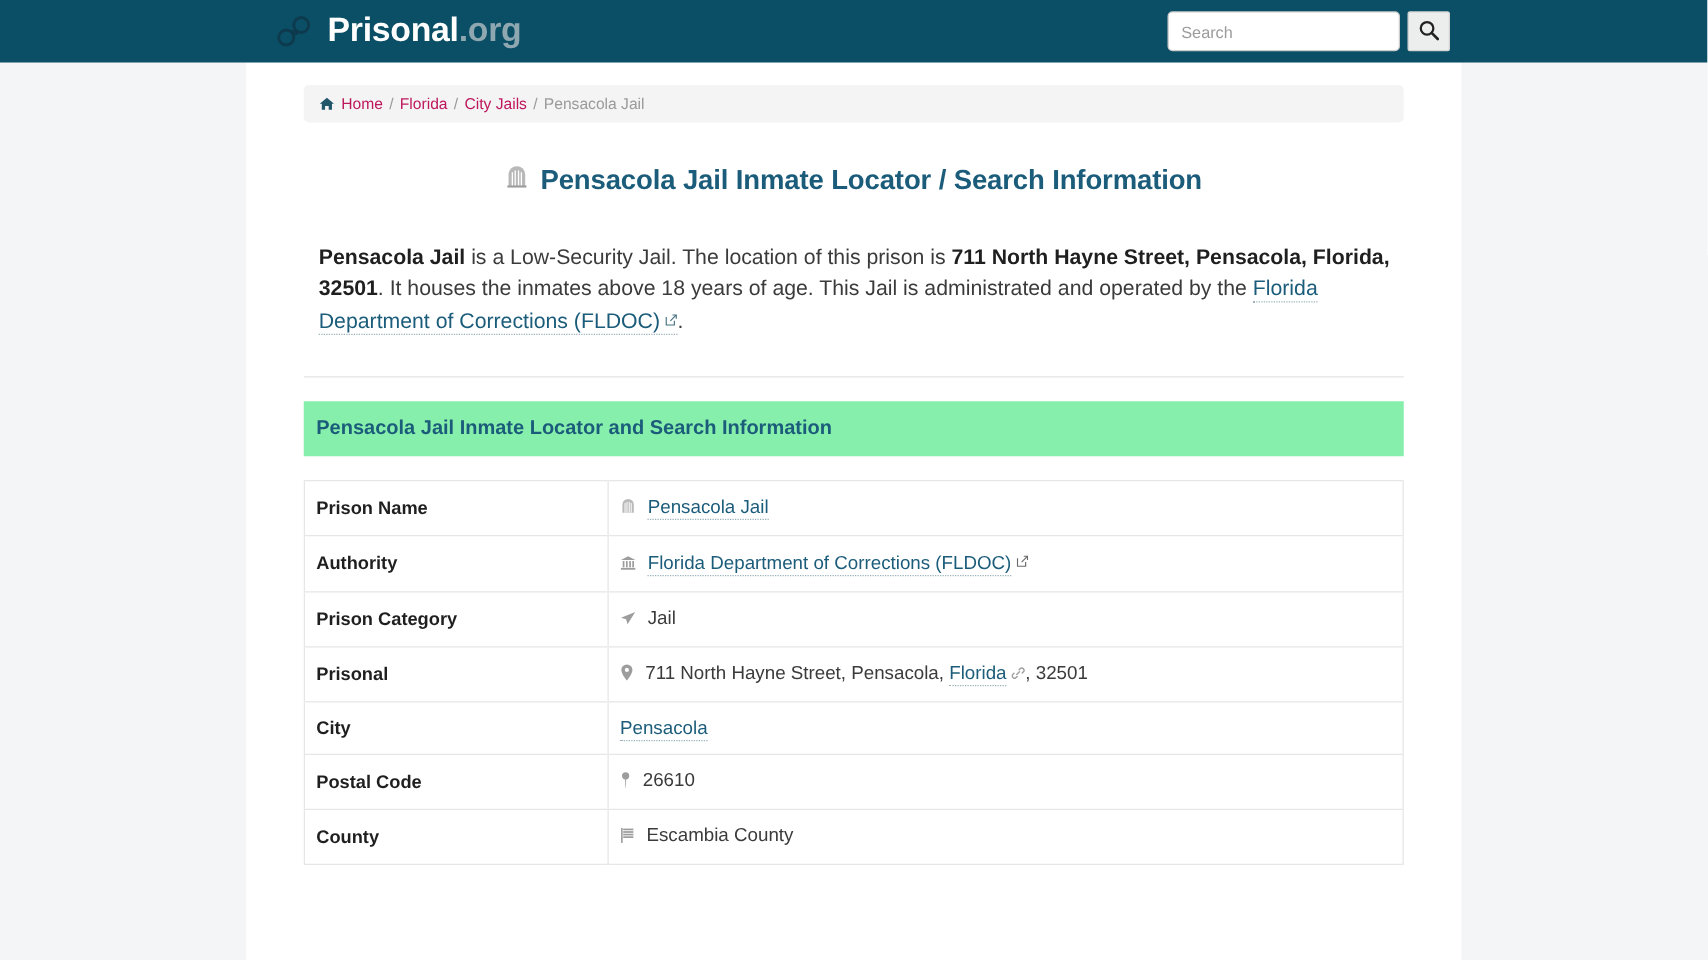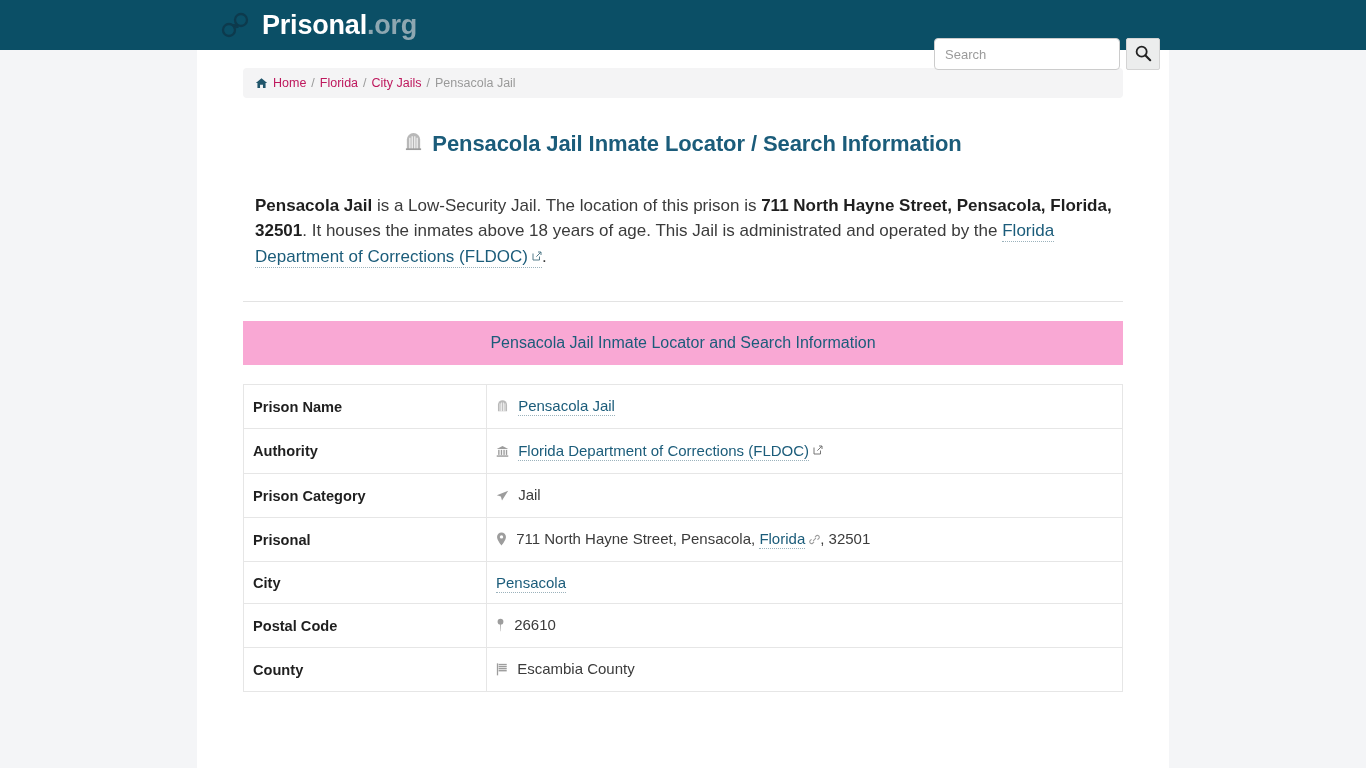--- a/index.html
+++ b/index.html
@@ -15,42 +15,40 @@
   
   .site-header{
     height:50px;
     background:#0b4f66;
     display:flex;
     align-items:center;
     position:relative;
   }
   .brand{
     display:flex;
-    align-items:center;
     margin-left:220px;
     gap:12px;
     text-decoration:none;
   }
   .brand-icon{ width:30px; height:28px; display:block; }
   .brand-text{
     font-size:27px;
     font-weight:bold;
     color:#ffffff;
     letter-spacing:-0.2px;
     line-height:1;
   }
   .brand-text .tld{ color:#8ea7b1; font-weight:bold; }
 
   .search-wrap{
     position:absolute;
     right:206px; top:9px;
     display:flex;
     align-items:stretch;
     height:32px;
-    margin-top:29px;
   }
   .search-input{
     width:186px;
     height:32px;
     border:1px solid #ccc;
     border-radius:4px;
     padding:4px 10px;
     font-size:13px;
     font-family:"Liberation Sans", sans-serif;
     color:#555;
@@ -135,25 +133,25 @@
   .chain-icon{ width:11px; height:11px; margin-left:4px; vertical-align:-1px; }
 
   .divider{
     border:0;
     border-top:1px solid #e3e3e3;
     margin:32px 0 0 0;
   }
 
   
   .table-caption{
-    background:#f9a8d4;
+    background:#86efac;
     color:#1b5c7a;
-    font-weight:normal;
+    font-weight:bold;
     font-size:16px;
-    text-align:center;
+    text-align:left;
     padding:13px 10px;
     margin-top:19px;
   }
   table.info{
     width:100%;
     border-collapse:collapse;
     margin-top:19px;
     font-size:15px;
   }
   table.info tr{ border-top:1px solid #e6e6e6; border-bottom:1px solid #e6e6e6; }

